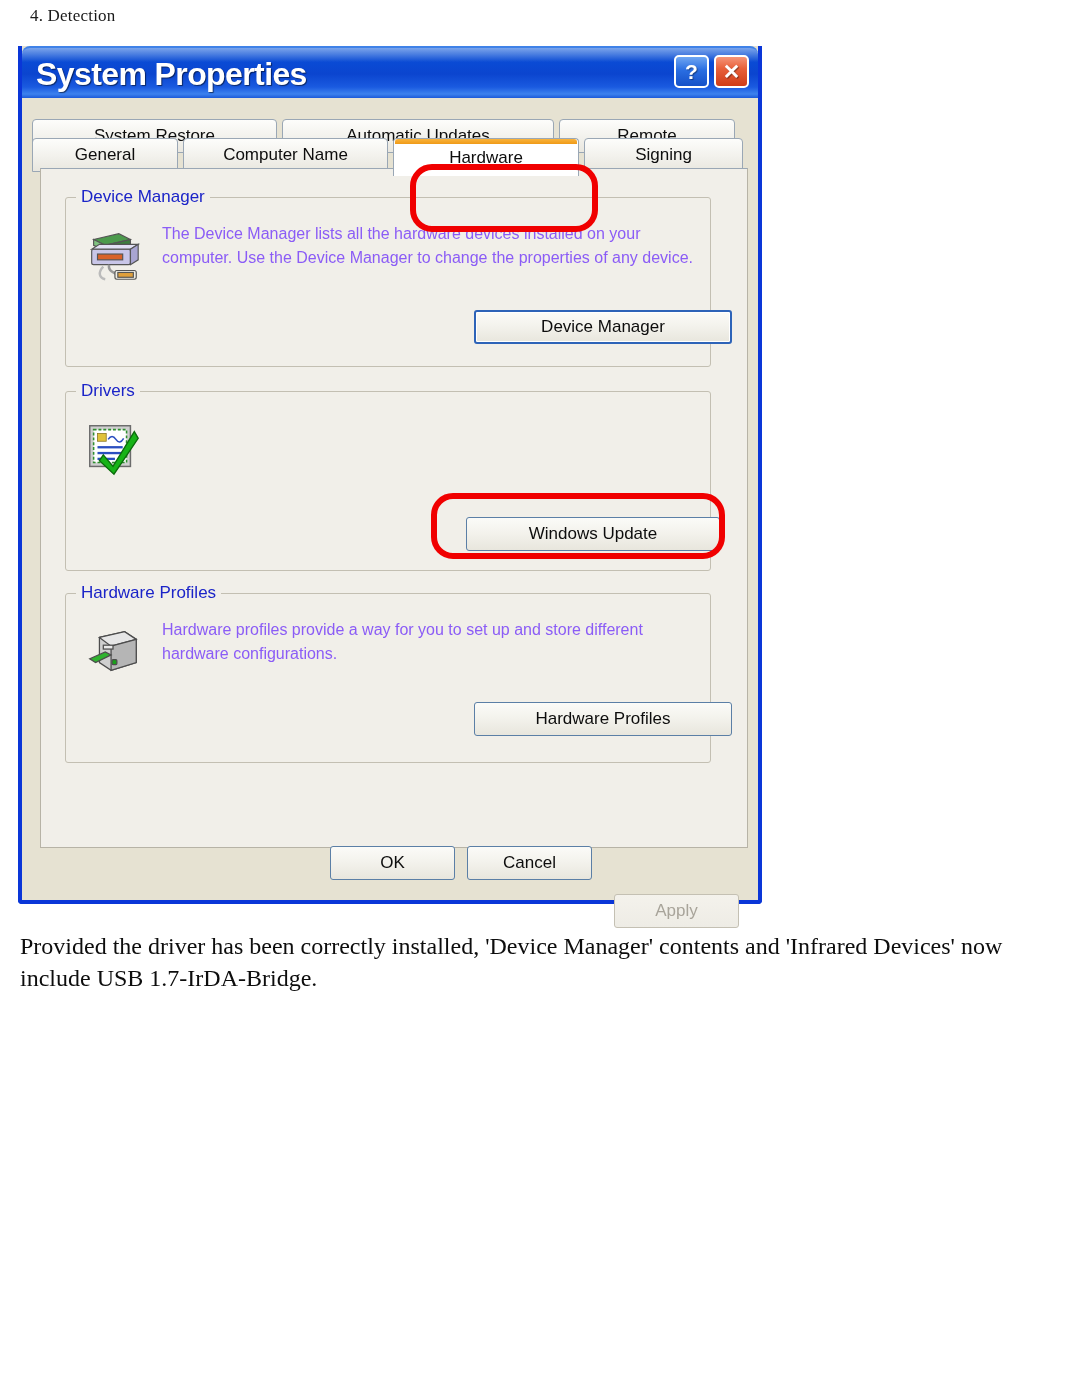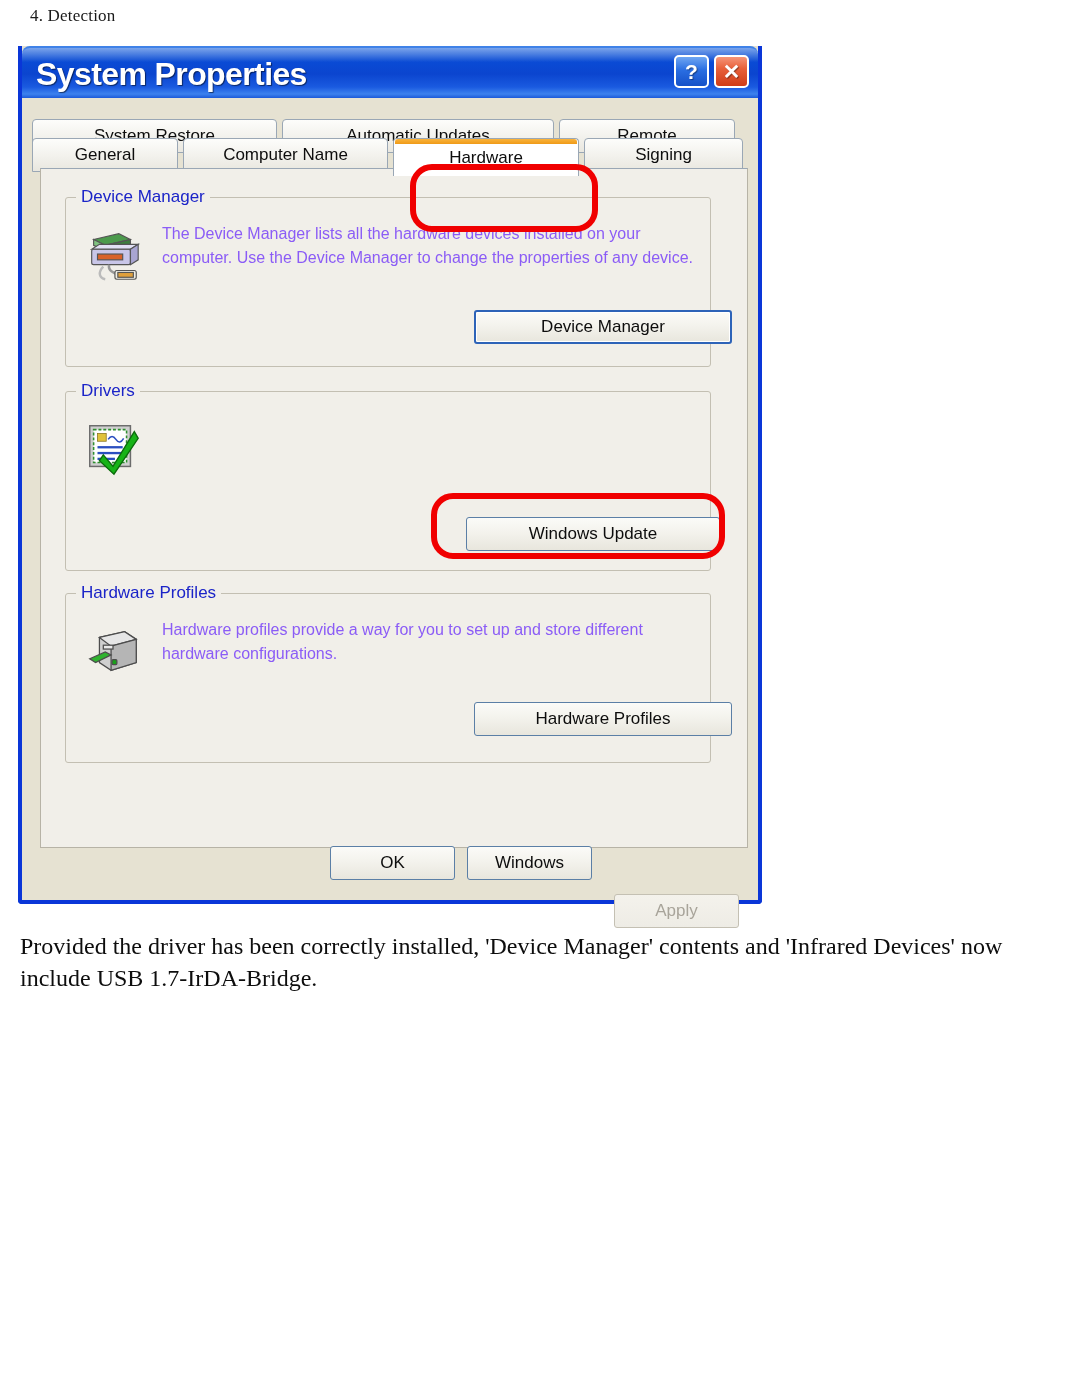--- a/index.html
+++ b/index.html
@@ -348,19 +348,19 @@
       </svg>
 
       <div class="grp-text">Hardware profiles provide a way for you to set up and store different hardware configurations.</div>
 
       <div class="btn" style="left:408px; top:108px; width:258px;">Hardware Profiles</div>
     </div>
   </div>
 
   <div class="bottombar">
     <div class="btn" style="left:308px; width:125px;">OK</div>
-    <div class="btn" style="left:445px; width:125px;">Windows</div>
+    <div class="btn" style="left:445px; width:125px;">Cancel</div>
     <div class="btn disabled" style="left:592px; width:125px;margin-top:48px;">Apply</div>
   </div>
 
 </div>
 
 <div class="body-text">Provided the driver has been correctly installed, 'Device Manager' contents and 'Infrared Devices' now include USB 1.7-IrDA-Bridge.</div>
 
 </body></html>

